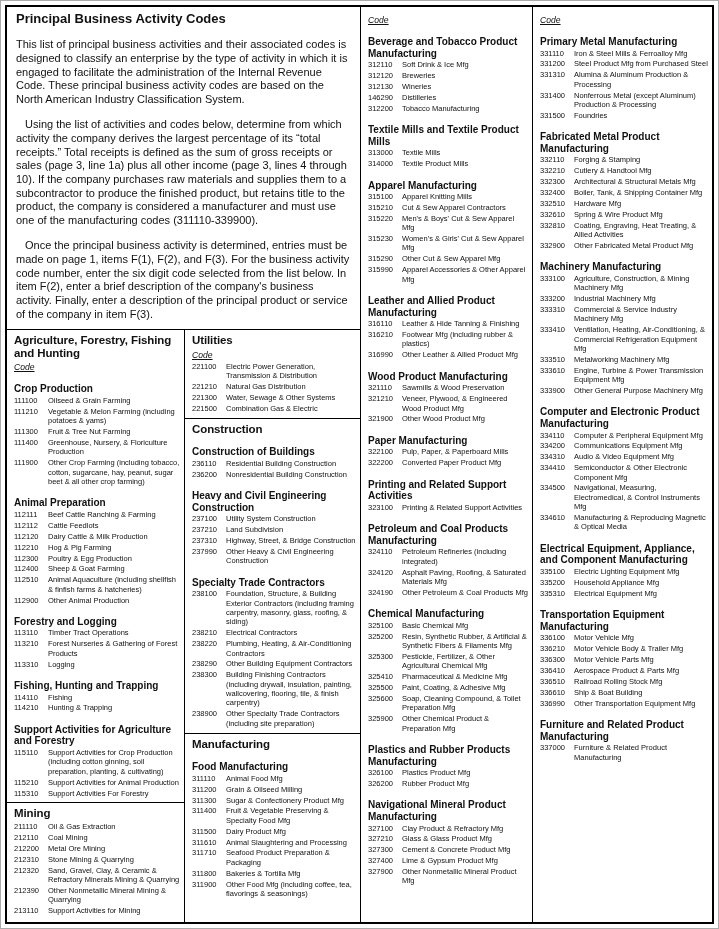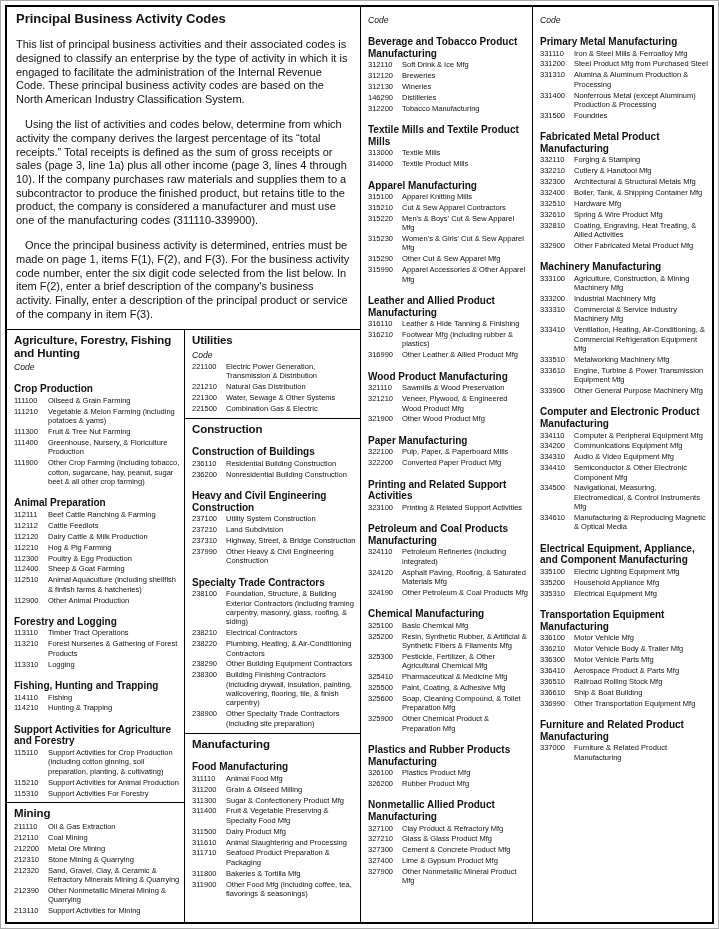--- a/index.html
+++ b/index.html
@@ -12,21 +12,21 @@
   .intro-p{font-size:11px;line-height:1.24;margin:12px 0 5px 0;}
   .intro-p.indent{text-indent:9px;}
   .left-cols{flex:1;display:flex;min-height:0;}
   .colA{flex:0 0 177px;border-right:1px solid #000;min-width:0;}
   .colB{flex:1;min-width:0;}
   .col3{flex:0 0 171px;border-right:1px solid #000;min-width:0;}
   .col4{flex:1;min-width:0;}
   .section{border-top:1px solid #000;padding:2px 4px 3px 7px;}
   .section.no-rule{border-top:none;padding-top:5px;}
   .section-heading{font-size:11.5px;font-weight:bold;line-height:1.1;margin:2px 0 2px 0;letter-spacing:-0.1px;}
-  .code-label{font-style:italic;font-size:8.6px;margin:3px 0 2px 0;}
+  .code-label{font-style:italic;font-size:8.6px;margin:3px 0 2px 0;text-decoration:underline;}
   .group-heading{font-weight:bold;font-size:10px;line-height:1.16;margin:11px 0 1px 0;}
   .entry{display:flex;margin:0 0 1.5px 0;}
   .entry-code{flex:0 0 34px;font-size:7.5px;line-height:1.25;}
   .entry-desc{flex:1;font-size:7.5px;line-height:1.25;min-width:0;}
 </style>
 </head>
 <body>
 
 <div class="frame">
   <div class="page">
@@ -426,21 +426,21 @@
           </div>
           <div class="group-heading">Plastics and Rubber Products Manufacturing</div>
           <div class="entry">
             <span class="entry-code">326100</span>
             <span class="entry-desc">Plastics Product Mfg</span>
           </div>
           <div class="entry">
             <span class="entry-code">326200</span>
             <span class="entry-desc">Rubber Product Mfg</span>
           </div>
-          <div class="group-heading">Nonmetallic Allied Product Manufacturing</div>
+          <div class="group-heading">Navigational Mineral Product Manufacturing</div>
           <div class="entry">
             <span class="entry-code">327100</span>
             <span class="entry-desc">Clay Product &amp; Refractory Mfg</span>
           </div>
           <div class="entry">
             <span class="entry-code">327210</span>
             <span class="entry-desc">Glass &amp; Glass Product Mfg</span>
           </div>
           <div class="entry">
             <span class="entry-code">327300</span>

